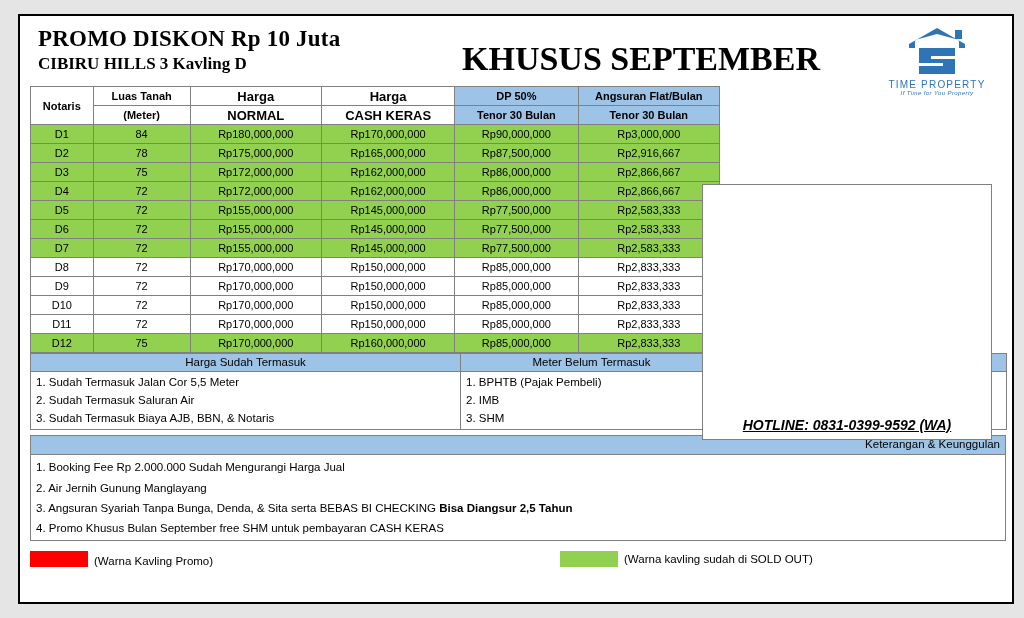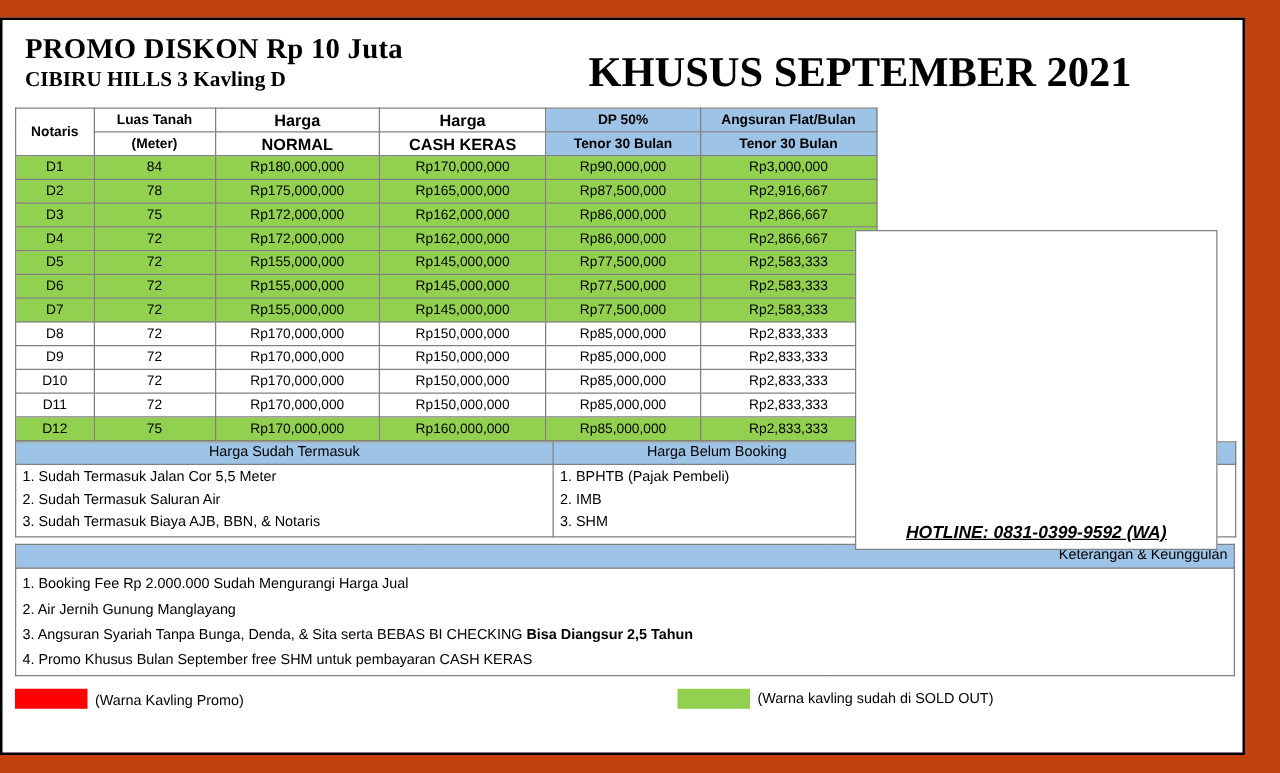--- a/index.html
+++ b/index.html
@@ -5,22 +5,22 @@
   * { box-sizing: border-box; }
   html, body {
     margin: 0; padding: 0;
     width: 1024px; height: 618px;
     background: #ffffff;
     font-family: "Liberation Sans", sans-serif;
   }
   .page {
     position: relative;
     width: 1024px; height: 618px;
-    background: #c2410c;
-    padding: 14px 14px 10px 0;
+    background: #e5e5e5;
+    padding: 14px 14px 10px 18px;
   }
   .sheet {
     position: relative;
     width: 996px;
     height: 590px;
     border: 2px solid #000;
     background: #fff;
     padding: 8px 10px 6px 10px;
   }
   
@@ -198,20 +198,29 @@
 
 <div class="page">
   <div class="sheet">
 
     <div class="header">
       <div class="title-block">
         <div class="title-1">PROMO DISKON Rp 10 Juta</div>
         <div class="title-2">CIBIRU HILLS 3 Kavling D</div>
       </div>
       <div class="title-center">KHUSUS SEPTEMBER 2021</div>
+      <div class="logo-box">
+        <svg class="logo-mark" width="72" height="52" viewBox="0 0 72 52">
+          <path d="M8 18 L36 2 L64 18 L64 22 L58 22 L58 14 L36 8 L14 14 L14 22 L8 22 Z" fill="#2f75b5"></path>
+          <rect x="54" y="4" width="7" height="9" fill="#2f75b5"></rect>
+          <path d="M18 22 L54 22 L54 30 L30 30 L30 33 L54 33 L54 48 L18 48 L18 40 L42 40 L42 37 L18 37 Z" fill="#2f75b5"></path>
+        </svg>
+        <div class="logo-name">TIME PROPERTY</div>
+        <div class="logo-tag">If Time for You Property</div>
+      </div>
     </div>
 
     <div class="body-wrap">
       <table class="tbl">
         <tbody>
             <tr>
           <td class="c-kav hdr-sm bg-white" rowspan="2">Notaris</td>
           <td class="c-luas hdr-sm bg-white">Luas Tanah</td>
           <td class="c-norm hdr bg-white">Harga</td>
           <td class="c-cash hdr bg-orange">Harga</td>
@@ -327,21 +336,21 @@
 
       <div class="right-col">
         <div class="hotline">HOTLINE: 0831-0399-9592 (WA)</div>
       </div>
     </div>
 
     <table class="info">
       <tbody>
           <tr>
         <td class="hd w-a">Harga Sudah Termasuk</td>
-        <td class="hd w-b">Harga Belum Booking</td>
+        <td class="hd w-b">Meter Belum Termasuk</td>
         <td class="hd w-c">Persyaratan</td>
       </tr>
       <tr>
         <td class="cell-list">
           <div>1. Sudah Termasuk Jalan Cor 5,5 Meter</div>
           <div>2. Sudah Termasuk Saluran Air</div>
           <div>3. Sudah Termasuk Biaya AJB, BBN, &amp; Notaris</div>
         </td>
         <td class="cell-list">
           <div>1. BPHTB (Pajak Pembeli)</div>

